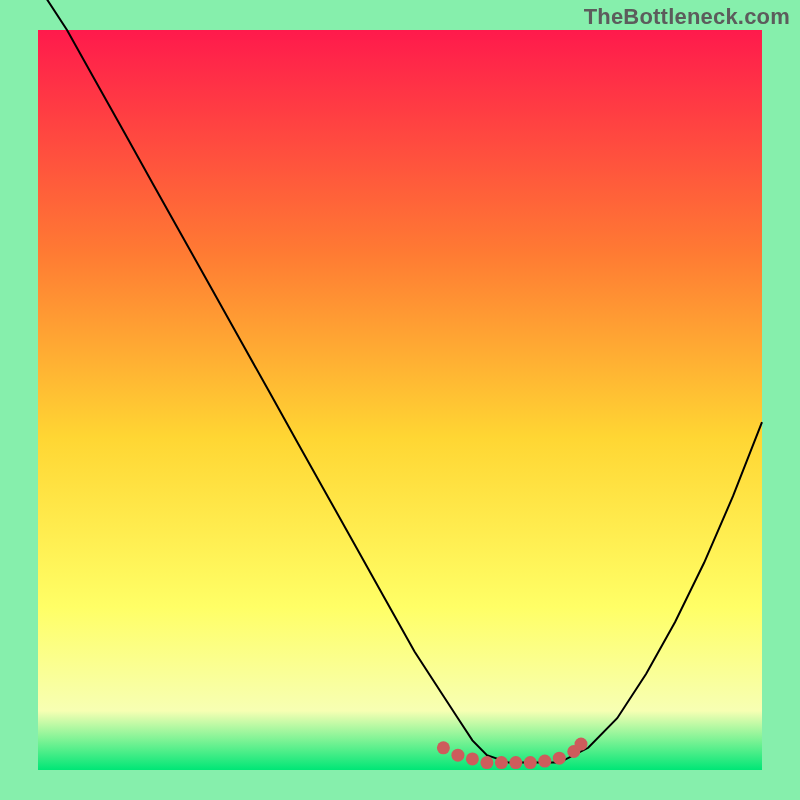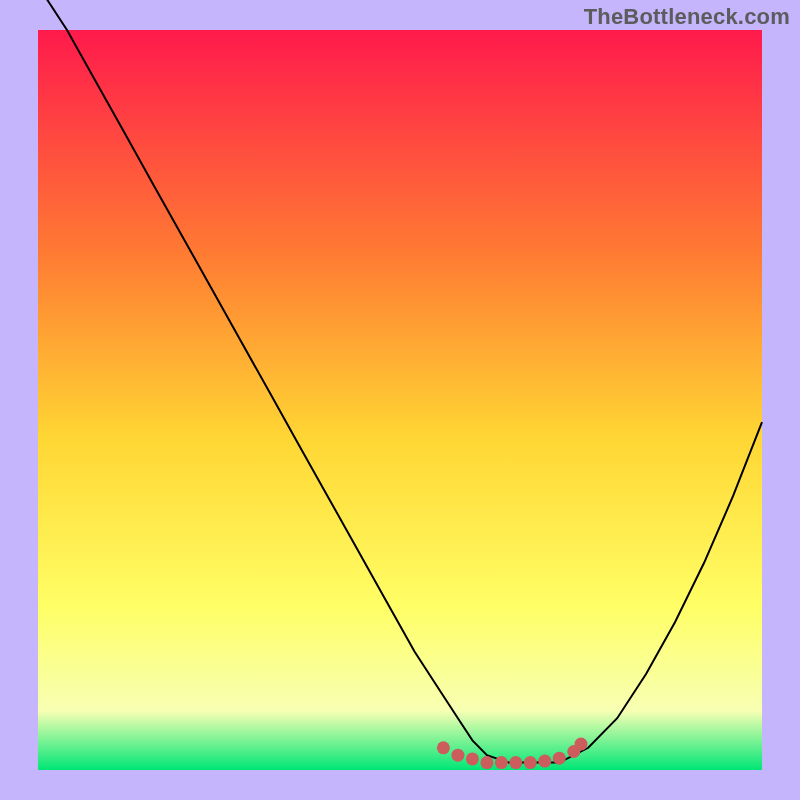--- a/index.html
+++ b/index.html
@@ -8,21 +8,21 @@
     width: 800px;
     height: 800px;
     background: #000;
     overflow: hidden;
     font-family: Arial, Helvetica, sans-serif;
   }
   .frame {
     position: relative;
     width: 800px;
     height: 800px;
-    background: #c4b5fd;
+    background: #86efac;
   }
   .watermark {
     position: absolute;
     top: 4px;
     right: 10px;
     font-size: 22px;
     font-weight: bold;
     color: #5c5c5c;
     letter-spacing: 0.2px;
     z-index: 20;

